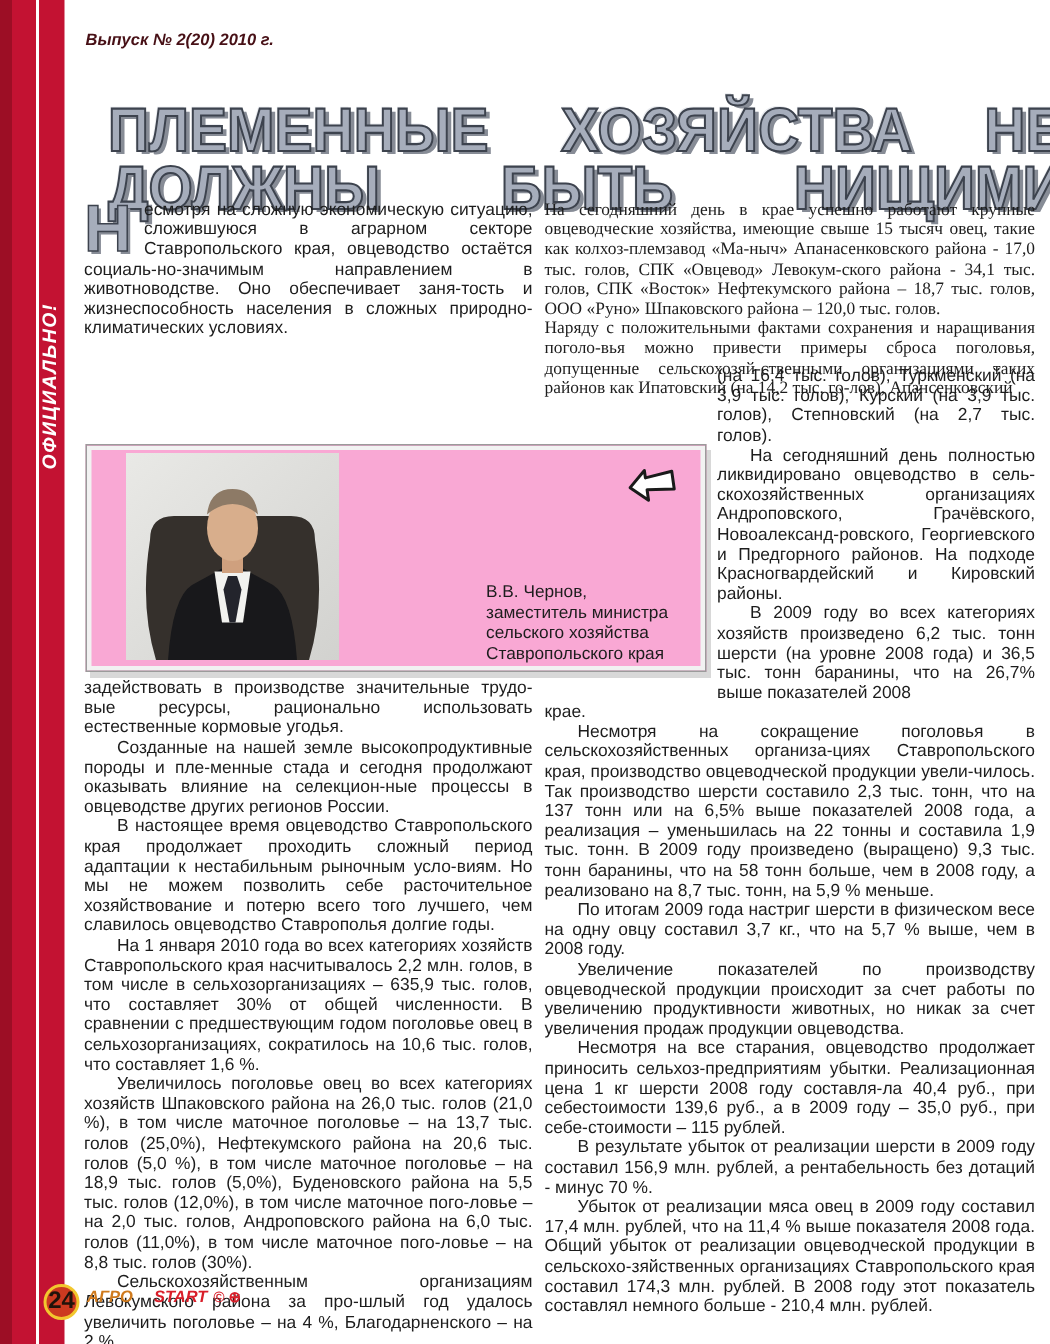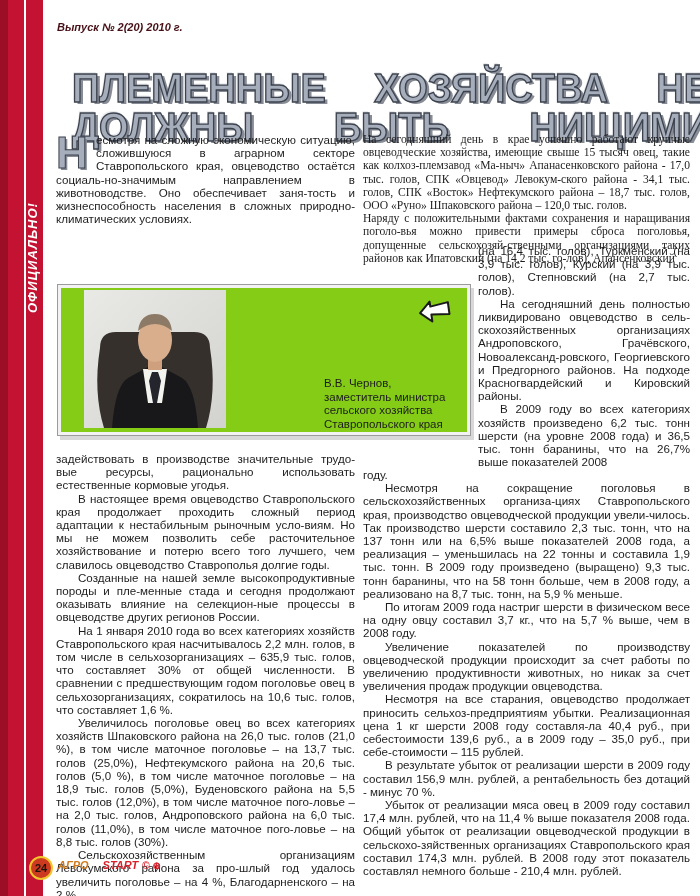--- a/index.html
+++ b/index.html
@@ -31,30 +31,30 @@
   .col1b{left:56px;top:452px;width:299px;}
   .col2c{left:363px;top:468px;width:327px;}
   .p{margin:0;text-indent:22px;}
   .flush{text-indent:0;}
 
   .dropcap{float:left;width:34px;font-size:44px;line-height:38px;font-weight:bold;
     color:#a6adbb;-webkit-text-stroke:1px #3d434e;text-shadow:2px 2px 0 #878c96;
     margin:1px 6px 0 0;}
 
   
-  .photobox{position:absolute;left:57px;top:284px;width:412px;height:150px;background:#84cc16;
+  .photobox{position:absolute;left:57px;top:296px;width:412px;height:150px;background:#f9a8d4;
     border:1px solid #9b9b9b;box-shadow:inset 0 0 0 3px #f2f2f2,3px 4px 0 #d8d8d8;}
   .photo{position:absolute;left:26px;top:5px;width:142px;height:138px;}
   .arrow{position:absolute;left:360px;top:13px;width:34px;height:27px;transform:rotate(-8deg);}
   .caption{position:absolute;left:266px;top:92px;width:140px;font-size:11.5px;line-height:13.5px;color:#1d1d1d;}
   .caption span{display:block;}
 
   
   .pagenum{position:absolute;left:29px;top:856px;width:24px;height:24px;border-radius:50%;
-    border:2px solid #f2c72e;background:#cc3a20;color:#20130a;font-weight:bold;font-size:11px;
+    border:2px solid #f2c72e;background:#cc3a20;color:#20130a;font-weight:bold;font-size:16px;
     display:flex;align-items:center;justify-content:center;box-sizing:border-box;}
   .logo{position:absolute;left:58px;top:859px;font-style:italic;font-weight:bold;font-size:11px;white-space:nowrap;}
   .logo .agro{color:#cf7a1d;margin-top:36px;}
   .logo .start{color:#d91f2a;margin-left:14px;}
   .logo .marks{color:#d91f2a;margin-left:4px;font-size:10px;font-style:normal;}
 </style>
 </head>
 <body>
 
 <div class="page">
@@ -108,29 +108,29 @@
   </div>
 
   <div class="col col2b">
     <p class="p flush">(на 16,4 тыс. голов), Туркменский (на 3,9 тыс. голов), Курский (на 3,9 тыс. голов), Степновский (на 2,7 тыс. голов).</p>
     <p class="p">На сегодняшний день полностью ликвидировано овцеводство в сель-скохозяйственных организациях Андроповского, Грачёвского, Новоалександ-ровского, Георгиевского и Предгорного районов. На подходе Красногвардейский и Кировский районы.</p>
     <p class="p">В 2009 году во всех категориях хозяйств произведено 6,2 тыс. тонн шерсти (на уровне 2008 года) и 36,5 тыс. тонн баранины, что на 26,7% выше показателей 2008</p>
   </div>
 
   <div class="col col1b">
     <p class="p flush">задействовать в производстве значительные трудо-вые ресурсы, рационально использовать естественные кормовые угодья.</p>
+    <p class="p">Созданные на нашей земле высокопродуктивные породы и пле-менные стада и сегодня продолжают оказывать влияние на селекцион-ные процессы в овцеводстве других регионов России.</p>
     <p class="p">В настоящее время овцеводство Ставропольского края продолжает проходить сложный период адаптации к нестабильным рыночным усло-виям. Но мы не можем позволить себе расточительное хозяйствование и потерю всего того лучшего, чем славилось овцеводство Ставрополья долгие годы.</p>
-    <p class="p">Созданные на нашей земле высокопродуктивные породы и пле-менные стада и сегодня продолжают оказывать влияние на селекцион-ные процессы в овцеводстве других регионов России.</p>
     <p class="p">На 1 января 2010 года во всех категориях хозяйств Ставропольского края насчитывалось 2,2 млн. голов, в том числе в сельхозорганизациях – 635,9 тыс. голов, что составляет 30% от общей численности. В сравнении с предшествующим годом поголовье овец в сельхозорганизациях, сократилось на 10,6 тыс. голов, что составляет 1,6 %.</p>
     <p class="p">Увеличилось поголовье овец во всех категориях хозяйств Шпаковского района на 26,0 тыс. голов (21,0 %), в том числе маточное поголовье – на 13,7 тыс. голов (25,0%), Нефтекумского района на 20,6 тыс. голов (5,0 %), в том числе маточное поголовье – на 18,9 тыс. голов (5,0%), Буденовского района на 5,5 тыс. голов (12,0%), в том числе маточное пого-ловье – на 2,0 тыс. голов, Андроповского района на 6,0 тыс. голов (11,0%), в том числе маточное пого-ловье – на 8,8 тыс. голов (30%).</p>
     <p class="p">Сельскохозяйственным организациям Левокумского района за про-шлый год удалось увеличить поголовье – на 4 %, Благодарненского – на 2 %.</p>
   </div>
 
   <div class="col col2c">
-    <p class="p flush">году.</p>
+    <p class="p flush">крае.</p>
     <p class="p">Несмотря на сокращение поголовья в сельскохозяйственных организа-циях Ставропольского края, производство овцеводческой продукции увели-чилось. Так производство шерсти составило 2,3 тыс. тонн, что на 137 тонн или на 6,5% выше показателей 2008 года, а реализация – уменьшилась на 22 тонны и составила 1,9 тыс. тонн. В 2009 году произведено (выращено) 9,3 тыс. тонн баранины, что на 58 тонн больше, чем в 2008 году, а реализовано на 8,7 тыс. тонн, на 5,9 % меньше.</p>
     <p class="p">По итогам 2009 года настриг шерсти в физическом весе на одну овцу составил 3,7 кг., что на 5,7 % выше, чем в 2008 году.</p>
     <p class="p">Увеличение показателей по производству овцеводческой продукции происходит за счет работы по увеличению продуктивности животных, но никак за счет увеличения продаж продукции овцеводства.</p>
     <p class="p">Несмотря на все старания, овцеводство продолжает приносить сельхоз-предприятиям убытки. Реализационная цена 1 кг шерсти 2008 году составля-ла 40,4 руб., при себестоимости 139,6 руб., а в 2009 году – 35,0 руб., при себе-стоимости – 115 рублей.</p>
     <p class="p">В результате убыток от реализации шерсти в 2009 году составил 156,9 млн. рублей, а рентабельность без дотаций - минус 70 %.</p>
     <p class="p">Убыток от реализации мяса овец в 2009 году составил 17,4 млн. рублей, что на 11,4 % выше показателя 2008 года. Общий убыток от реализации овцеводческой продукции в сельскохо-зяйственных организациях Ставропольского края составил 174,3 млн. рублей. В 2008 году этот показатель составлял немного больше - 210,4 млн. рублей.</p>
   </div>
 
   <div class="pagenum">24</div>
 

